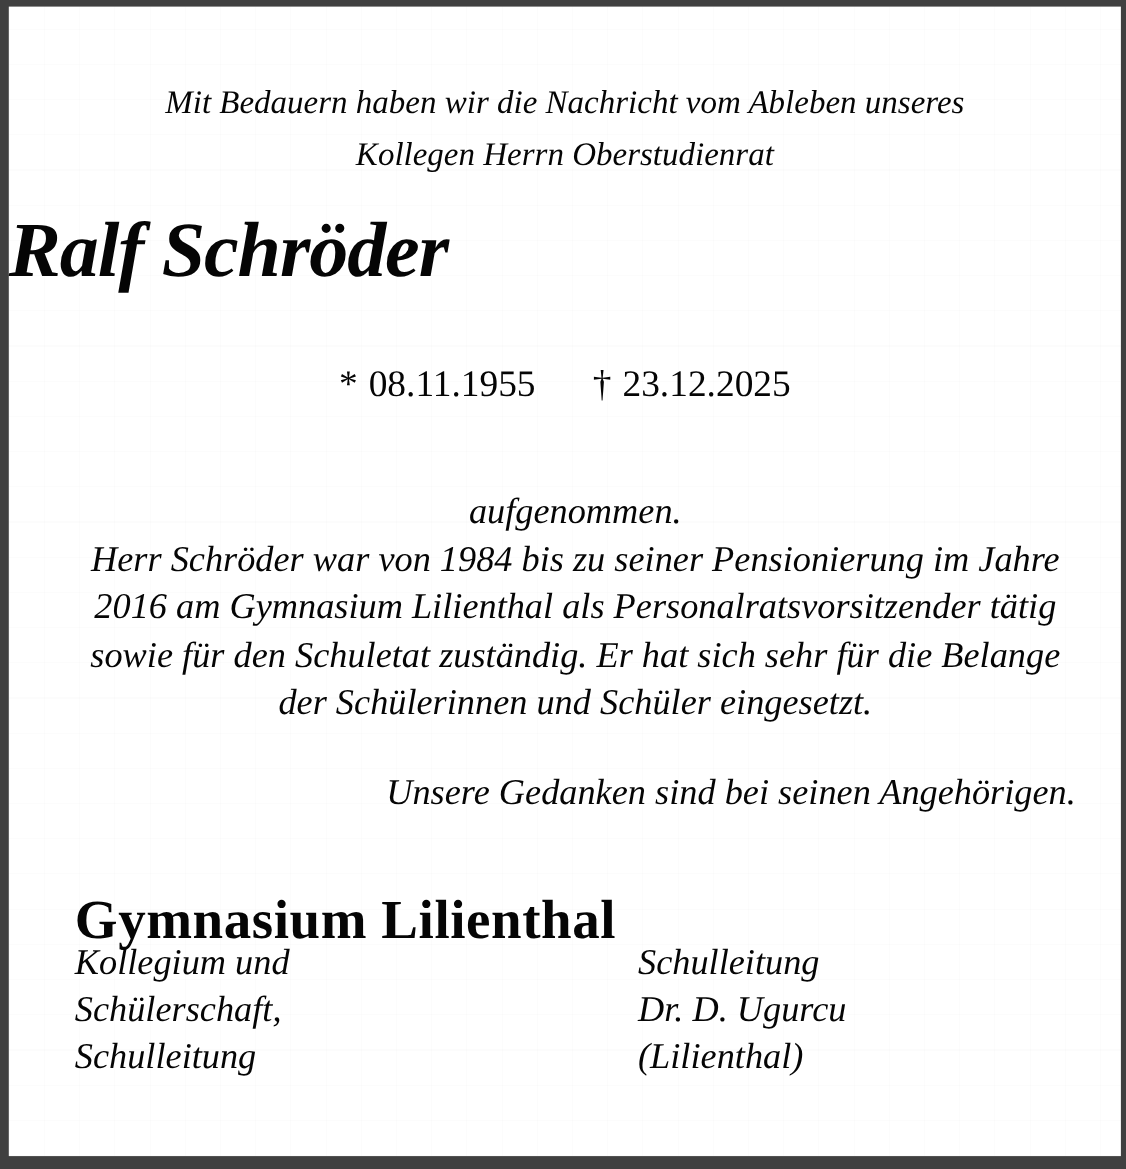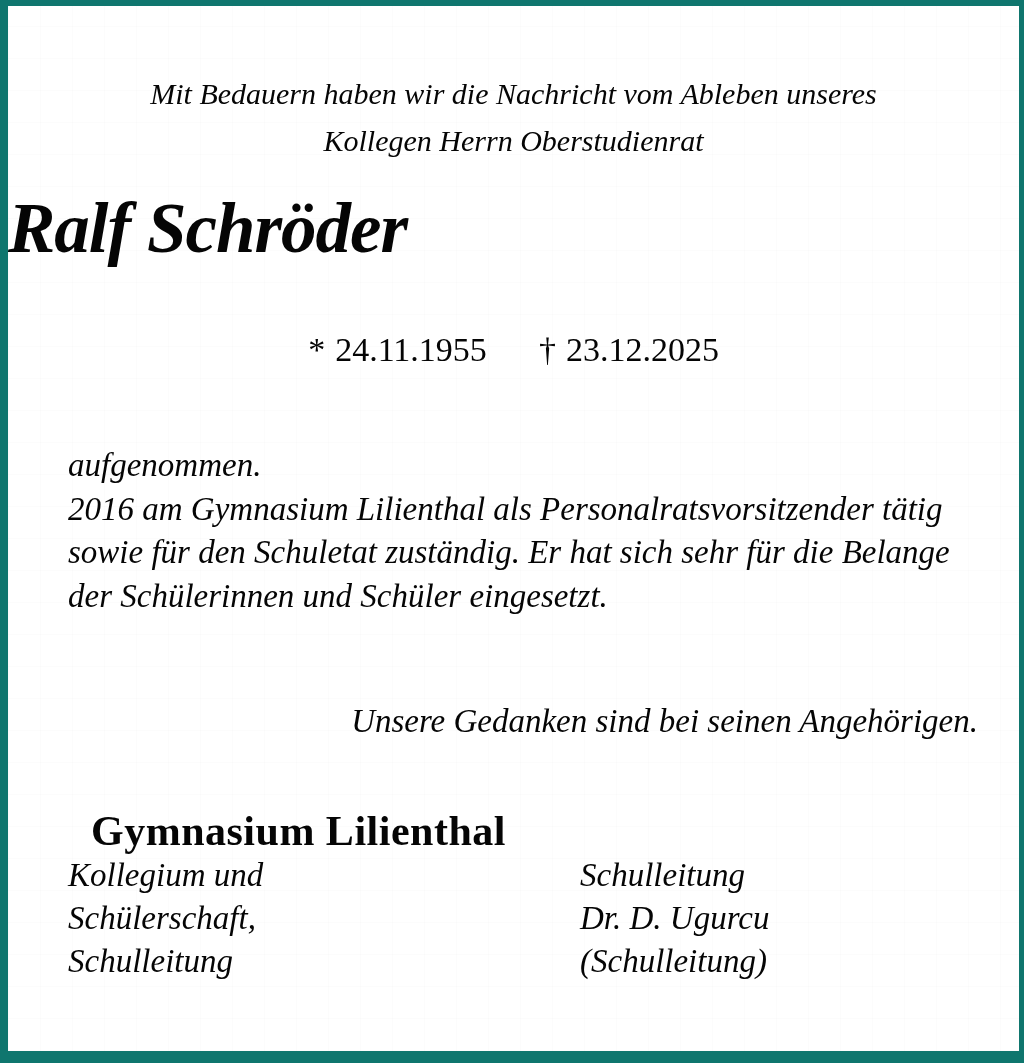--- a/index.html
+++ b/index.html
@@ -4,21 +4,21 @@
 <style>
   html, body {
     margin: 0;
     padding: 0;
     background: #000;
   }
   .stage {
     position: relative;
     width: 1024px;
     height: 1063px;
-    background: #0f766e;
+    background: #404040;
     overflow: hidden;
     font-family: "Liberation Serif", "DejaVu Serif", serif;
     color: #050505;
   }
   .sheet {
     position: absolute;
     left: 8px;
     top: 6px;
     right: 5px;
     bottom: 12px;
@@ -68,43 +68,42 @@
   .date-symbol { display: inline-block; margin-right: 10px; }
   .body-text {
     position: absolute;
     left: 60px;
     top: 438px;
     width: 910px;
     font-style: italic;
     font-size: 33px;
     line-height: 43.5px;
   }
-  .body-line { white-space: nowrap; }
+  .body-line { white-space: nowrap; text-align: center; }
   .condolence {
     position: absolute;
     left: 60px;
     top: 694px;
     width: 910px;
     font-style: italic;
     font-size: 33px;
     line-height: 43.5px;
     white-space: nowrap;
     text-align: right;
   }
   .signature-institution {
     position: absolute;
     left: 60px;
     top: 800px;
     font-weight: bold;
     font-style: normal;
-    font-size: 42px;
+    font-size: 50px;
     line-height: 1.2;
     letter-spacing: 0.5px;
     white-space: nowrap;
-    margin-left: 23px;
   }
   .signature-columns {
     position: absolute;
     left: 60px;
     top: 848px;
     width: 910px;
     display: flex;
   }
   .signature-col {
     font-style: italic;
@@ -123,45 +122,46 @@
 
     <div class="intro">
       <div class="intro-line">Mit Bedauern haben wir die Nachricht vom Ableben unseres</div>
       <div class="intro-line">Kollegen Herrn Oberstudienrat</div>
     </div>
 
     <div class="deceased-name">Ralf Schröder</div>
 
     <div class="dates-row">
       <div class="date-group">
-        <span class="date-symbol">*</span><span>24.11.1955</span>
+        <span class="date-symbol">*</span><span>08.11.1955</span>
       </div>
       <div class="date-group">
         <span class="date-symbol">†</span><span>23.12.2025</span>
       </div>
     </div>
 
     <div class="body-text">
       <div class="body-line">aufgenommen.</div>
+      <div class="body-line">Herr Schröder war von 1984 bis zu seiner Pensionierung im Jahre</div>
       <div class="body-line">2016 am Gymnasium Lilienthal als Personalratsvorsitzender tätig</div>
       <div class="body-line">sowie für den Schuletat zuständig. Er hat sich sehr für die Belange</div>
       <div class="body-line">der Schülerinnen und Schüler eingesetzt.</div>
     </div>
 
     <div class="condolence">Unsere Gedanken sind bei seinen Angehörigen.</div>
 
     <div class="signature-institution">Gymnasium Lilienthal</div>
 
     <div class="signature-columns">
       <div class="signature-col left">
         <div class="sig-line">Kollegium und</div>
         <div class="sig-line">Schülerschaft,</div>
         <div class="sig-line">Schulleitung</div>
       </div>
       <div class="signature-col right">
         <div class="sig-line">Schulleitung</div>
         <div class="sig-line">Dr. D. Ugurcu</div>
-        <div class="sig-line">(Schulleitung)</div>
+        <div class="sig-line">(Lilienthal)</div>
       </div>
     </div>
 
   </div>
 </div>
 
 </body></html>

